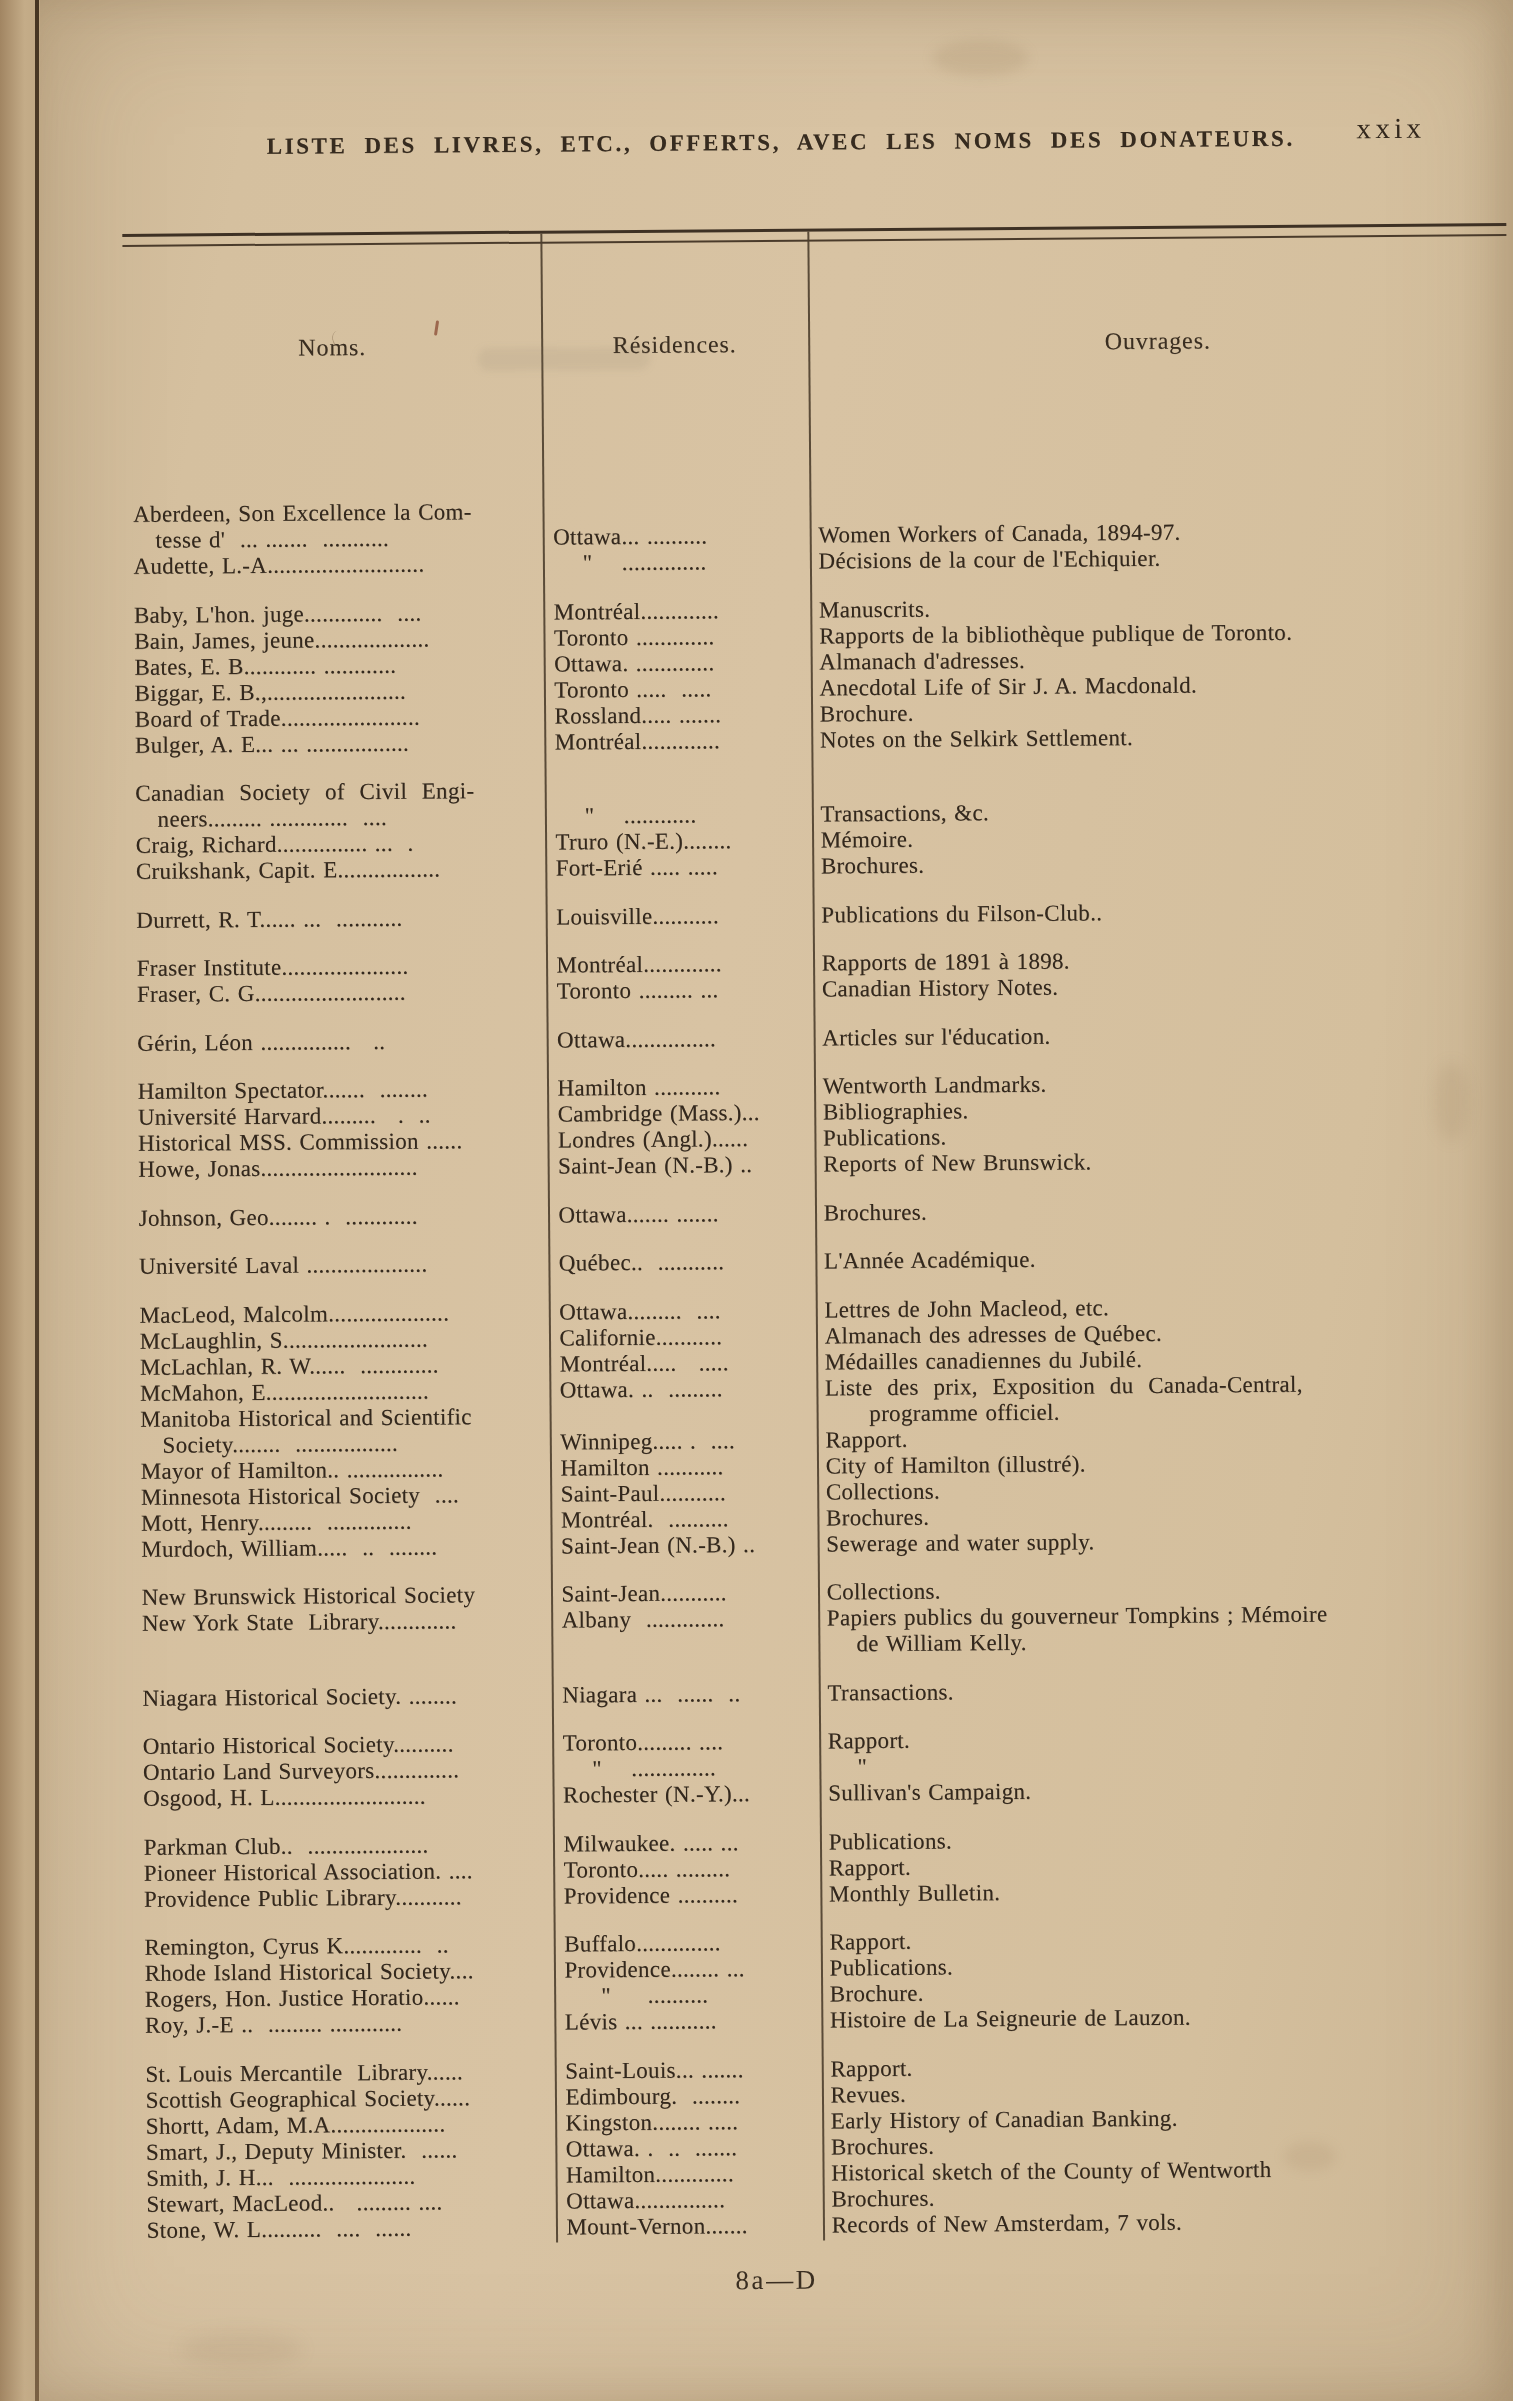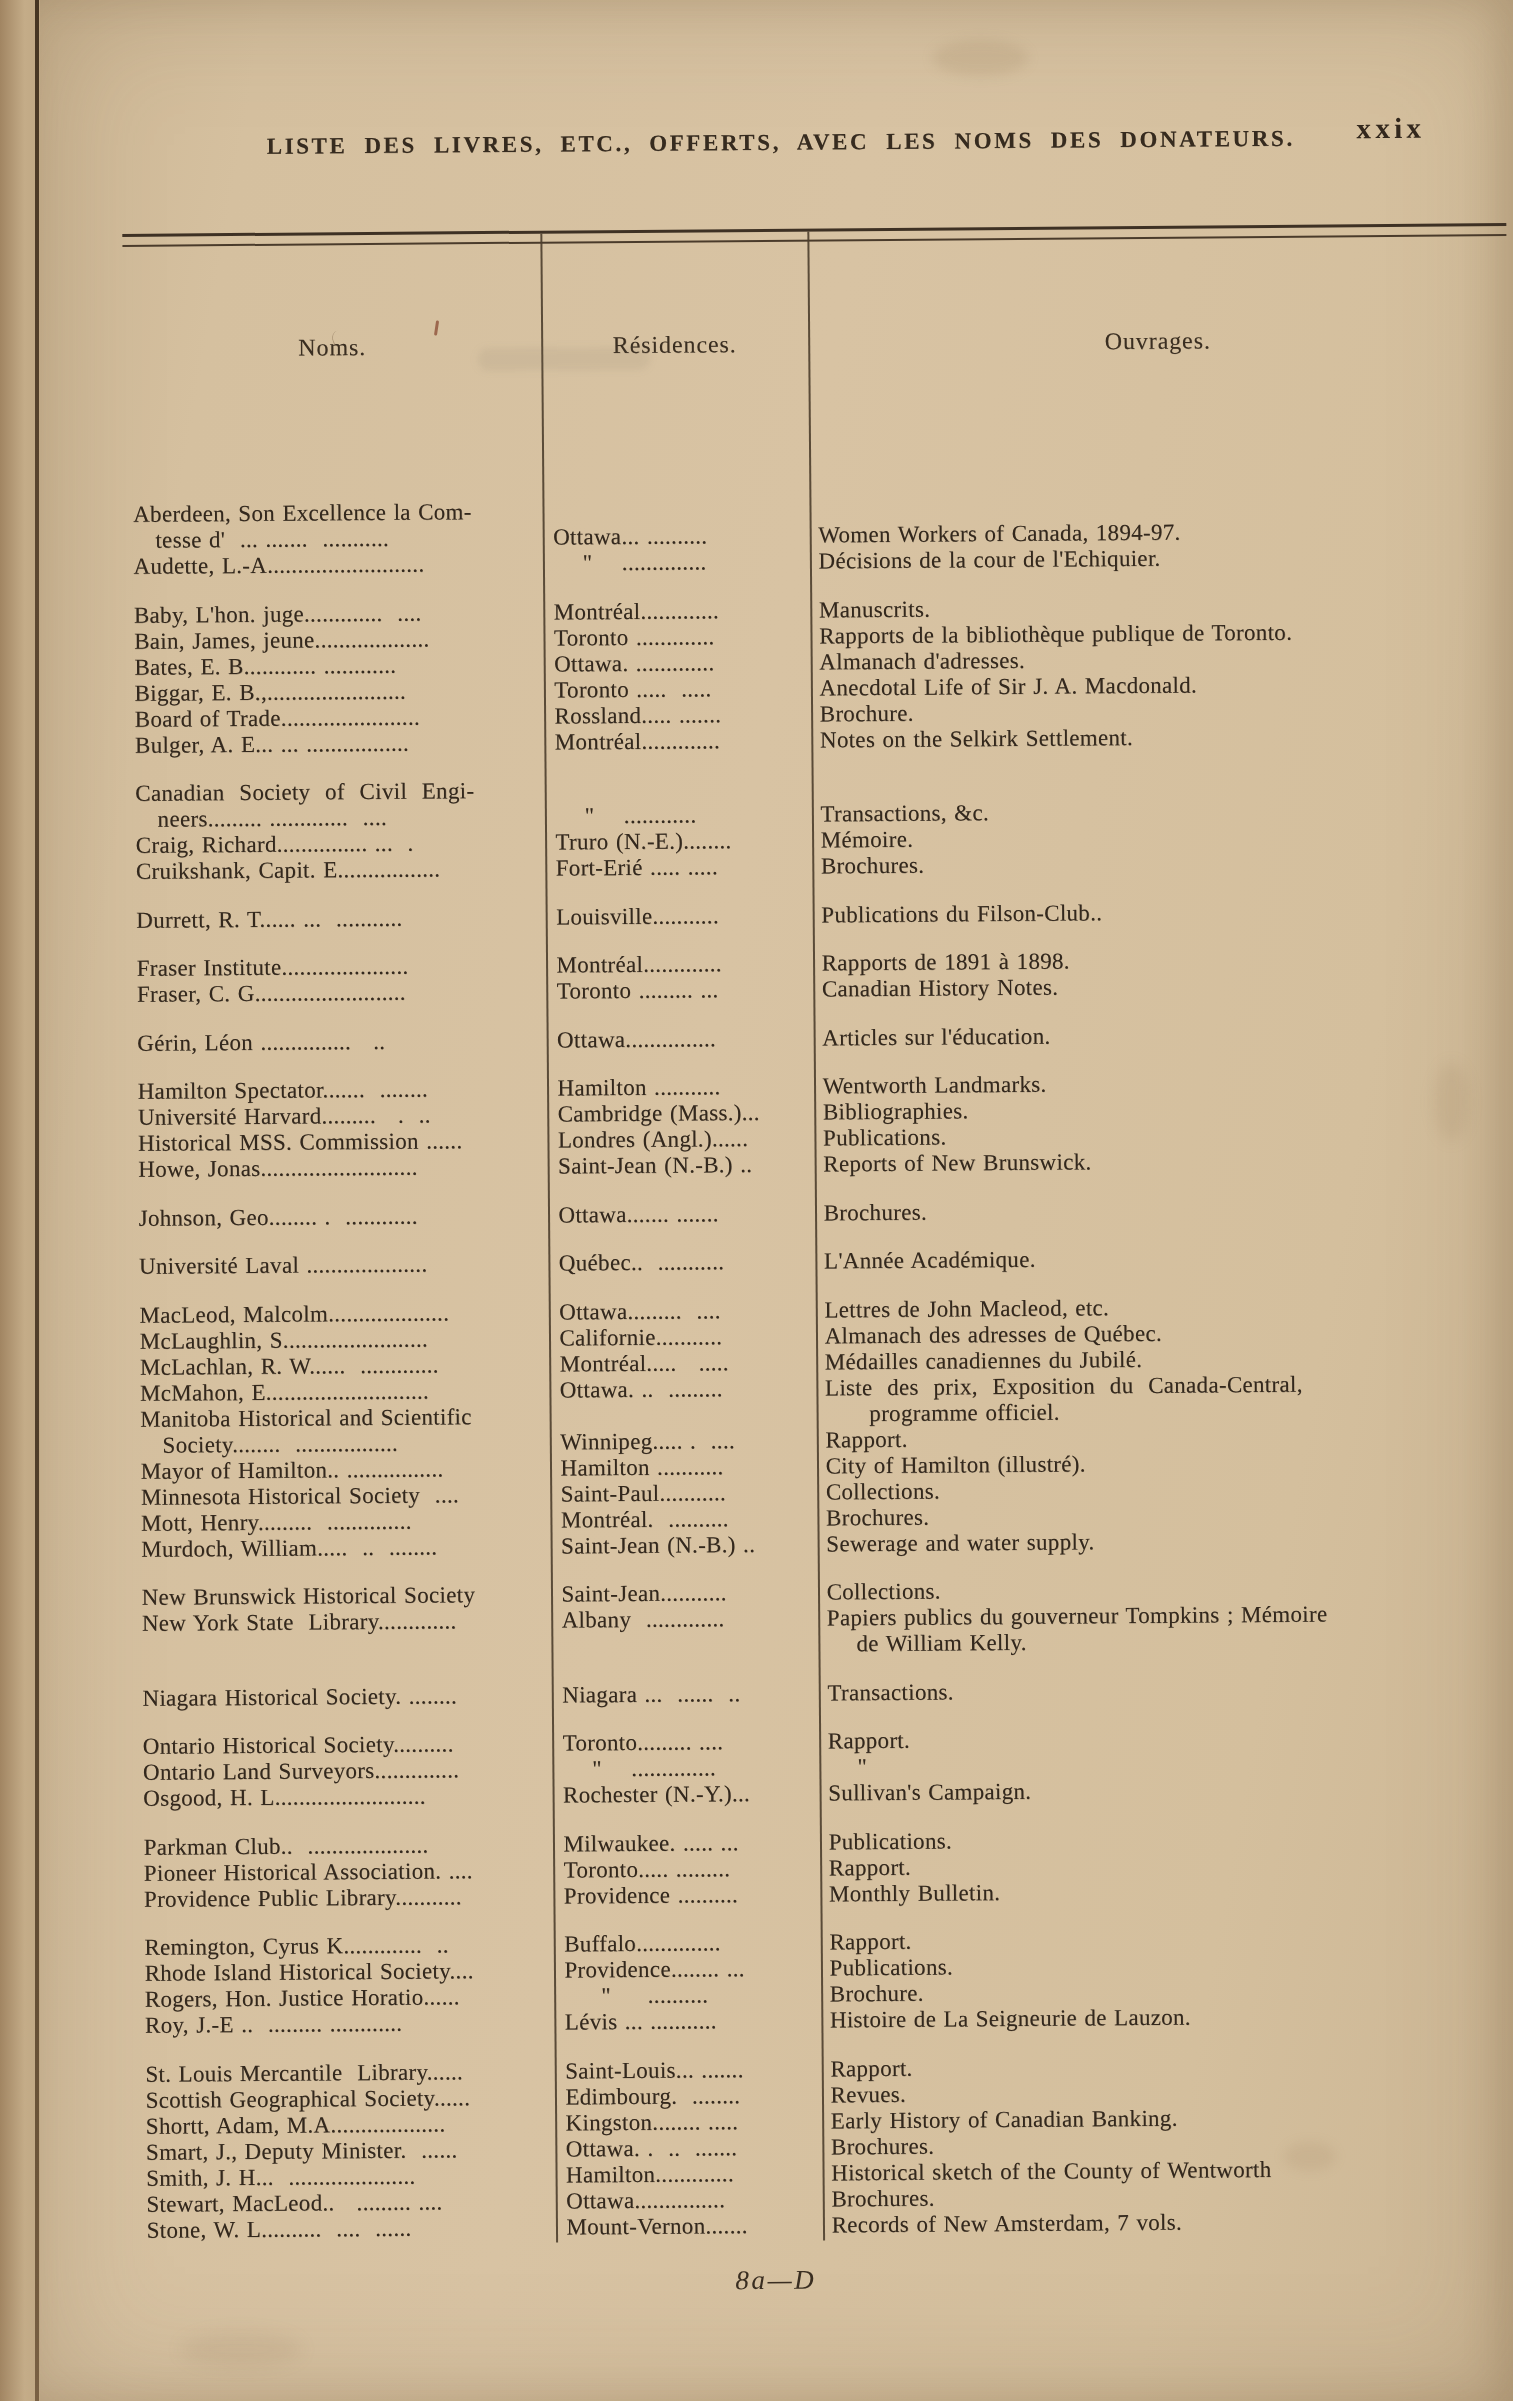--- a/index.html
+++ b/index.html
@@ -19,21 +19,21 @@
   }
   .content { position:absolute; left:0; top:0; width:1513px; height:2401px;
     transform:rotate(-0.45deg); transform-origin:752px 1209px;
     color:#33281d;
   }
   .title { position:absolute; left:275px; top:130px;
     font-size:23px; font-weight:bold; letter-spacing:2.6px; word-spacing:8.6px;
     color:#362b1f; text-shadow:0.3px 0.3px 0.6px rgba(54,43,31,0.4);
   }
   .pagenum { position:absolute; left:1365px; top:117px;
-    font-size:29px; font-weight:bold; letter-spacing:4.3px; color:#33281d;
+    font-size:29px; font-weight:normal; letter-spacing:4.3px; color:#33281d;
   }
   .table { position:absolute; left:130px; top:229px; width:1384px; height:2014px; }
   .rule-top1 { position:absolute; left:0; top:0; width:100%; height:2.6px; background:#3e3124; }
   .rule-top2 { position:absolute; left:0; top:11.2px; width:100%; height:1.7px; background:#4a3b2b; }
   .col-div { position:absolute; top:2.6px; width:1.7px; height:2009px; background:#4d3e2c; opacity:0.9; }
   .col-div1 { left:418px; }
   .col-div2 { left:685px; }
   .header-row { position:absolute; left:0; top:102px; width:100%; display:flex; }
   .header-cell { font-size:24px; text-align:center; color:#3a2e21;
     letter-spacing:0.9px; text-shadow:0.3px 0.3px 0.6px rgba(58,46,33,0.35); }
@@ -46,21 +46,21 @@
   .group:first-child { margin-top:0; }
   .row { display:flex; align-items:flex-start; }
   .cell { white-space:pre; font-size:23px; line-height:26px; color:#33281d;
     letter-spacing:0.3px; word-spacing:1.3px;
     text-shadow:0.3px 0.3px 0.5px rgba(51,40,29,0.38);
   }
   .cell.name { width:418px; padding-left:8.6px; box-sizing:border-box; }
   .cell.res  { width:267px; padding-left:10.4px; box-sizing:border-box; }
   .cell.ouv  { flex:1; padding-left:8.6px; box-sizing:border-box; }
   .footer { position:absolute; left:727px; top:2265px;
-    font-size:27px; font-style:italic; letter-spacing:2.6px; color:#3a2e21; }
+    font-size:27px; letter-spacing:2.6px; color:#3a2e21; }
   
   .blemish { position:absolute; pointer-events:none; }
   .tick { left:442px; top:318px; width:2.6px; height:14.7px; background:#8a4a33;
     opacity:0.75; transform:rotate(9deg); border-radius:1.7px; }
   .arc { left:339px; top:327px; width:14px; height:17.3px;
     border-left:1.7px solid rgba(95,70,45,0.35); border-radius:50%; transform:rotate(-14deg); }
   .ghost1 { left:484px; top:346px; width:173px; height:22.5px;
     background:rgba(120,110,90,0.10); filter:blur(3.5px); border-radius:10.4px; }
   .stain1 { left:933px; top:40px; width:95px; height:36px;
     background:rgba(150,122,86,0.16); filter:blur(6px); border-radius:50%; }

